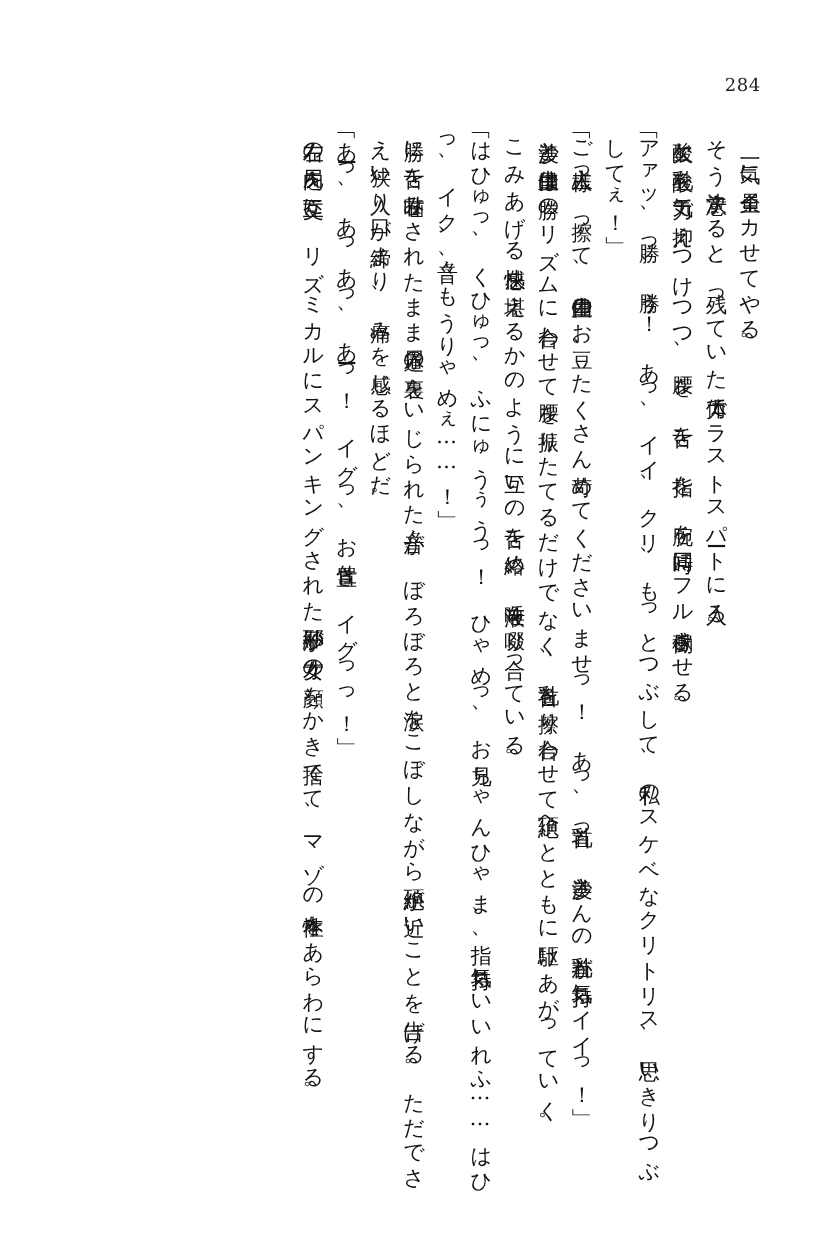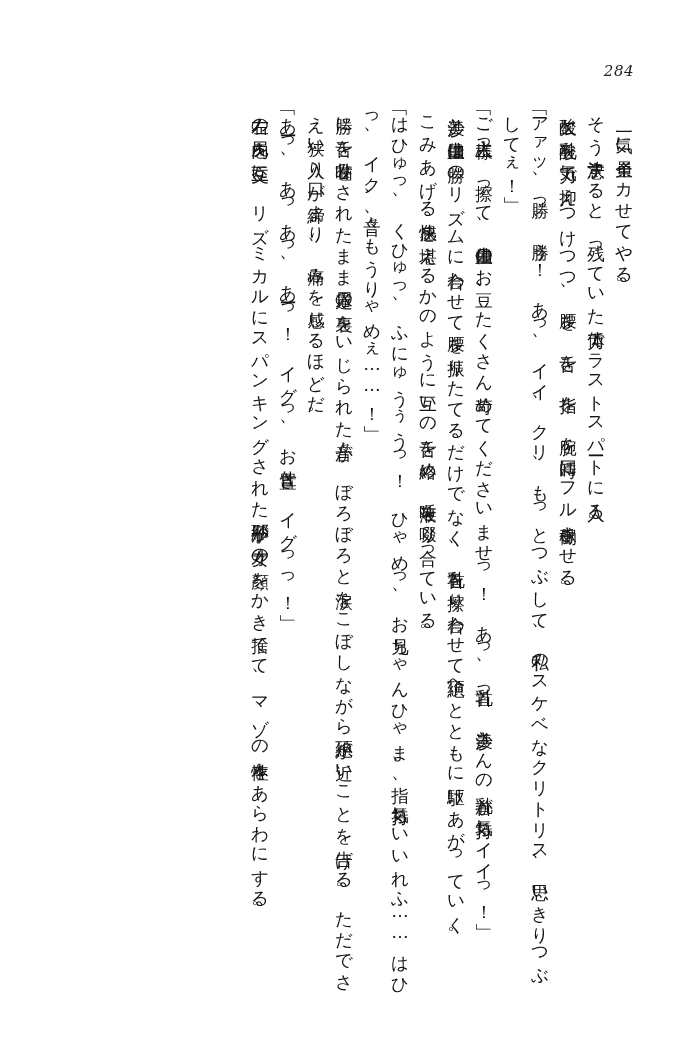--- a/index.html
+++ b/index.html
@@ -17,21 +17,20 @@
     height: 1050px;
     background: #ffffff;
     overflow: hidden;
     box-sizing: border-box;
   }
   .page-number {
     position: absolute;
     top: 62px;
     right: 66px;
     font-family: "DejaVu Serif", "Liberation Serif", serif;
-    font-style: italic;
     font-size: 15px;
     color: #222;
     letter-spacing: 0.5px;
   }
   .body-text {
     position: absolute;
     top: 104px;
     left: 62px;
     right: 62px;
     height: 890px;

